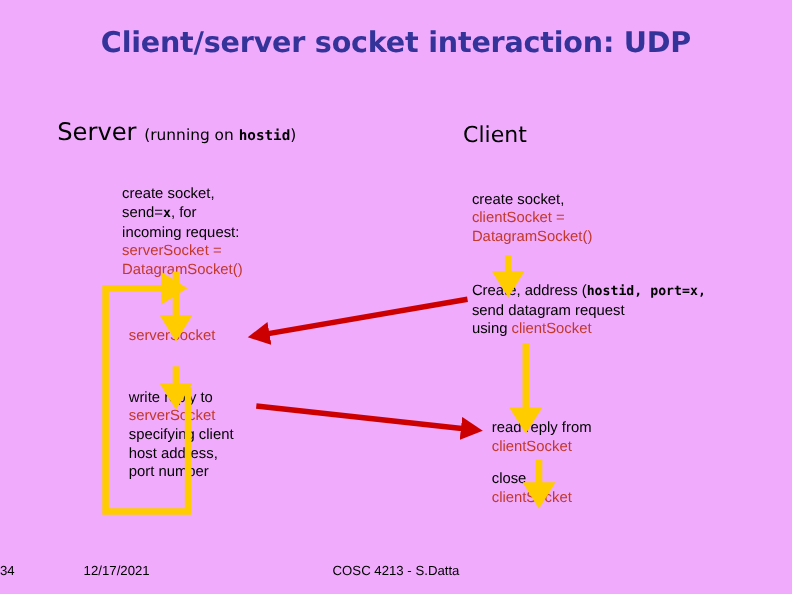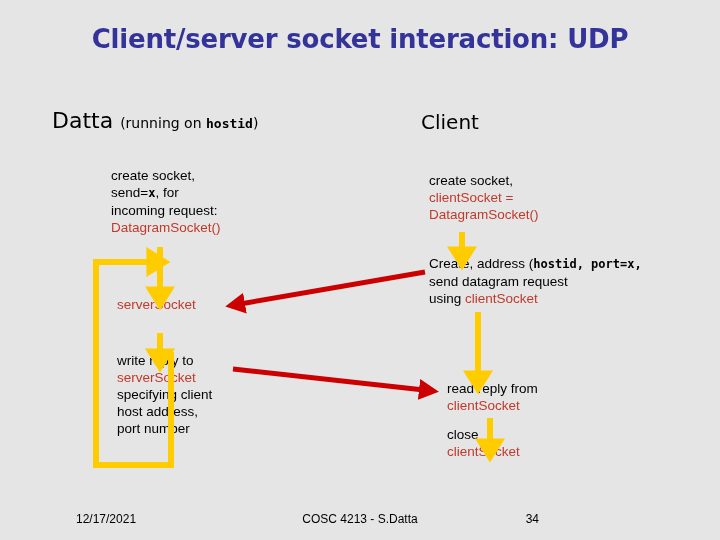--- a/index.html
+++ b/index.html
@@ -4,21 +4,21 @@
 <style>
   html, body {
     margin: 0;
     padding: 0;
     background: #ffffff;
   }
   #slide {
     position: relative;
     width: 720px;
     height: 540px;
-    background: #e5e5e5;
+    background: #f0abfc;
     overflow: hidden;
     font-family: "DejaVu Sans", sans-serif;
   }
 
   
   .slide-title {
     position: absolute;
     left: 0;
     top: 24px;
     width: 720px;
@@ -98,41 +98,42 @@
   .footer {
     position: absolute;
     top: 512px;
     font-family: "Liberation Sans", sans-serif;
     font-size: 12px;
     color: #000000;
     white-space: nowrap;
   }
   #footer-date   { left: 76px; }
   #footer-center { left: 0; width: 720px; text-align: center; }
-  #footer-number { left: 0; width: 569px; text-align: right; padding-right: 30px; box-sizing: border-box; }
+  #footer-number { left: 0; width: 569px; padding-right: 30px; box-sizing: border-box; }
 </style>
 </head>
 <body>
 
 <div id="slide">
 
   <div class="slide-title">Client/server socket interaction: UDP</div>
 
   <div class="col-head" id="server-head">
-    <span>Datta </span><span class="sub">(running on </span><span class="mono">hostid</span><span class="sub">)</span>
+    <span>Server </span><span class="sub">(running on </span><span class="mono">hostid</span><span class="sub">)</span>
   </div>
 
   <div class="col-head" id="client-head">
     <span>Client</span>
   </div>
 
   <div class="block" id="srv-create">
     <div>create socket,</div>
     <div><span>send=</span><span class="mono">x</span><span>, for</span></div>
     <div>incoming request:</div>
+    <div class="code">serverSocket =</div>
     <div class="code">DatagramSocket()</div>
   </div>
 
   <div class="block" id="srv-read">
     <div class="code">serverSocket</div>
   </div>
 
   <div class="block" id="srv-write">
     <div>write reply to</div>
     <div class="code">serverSocket</div>

